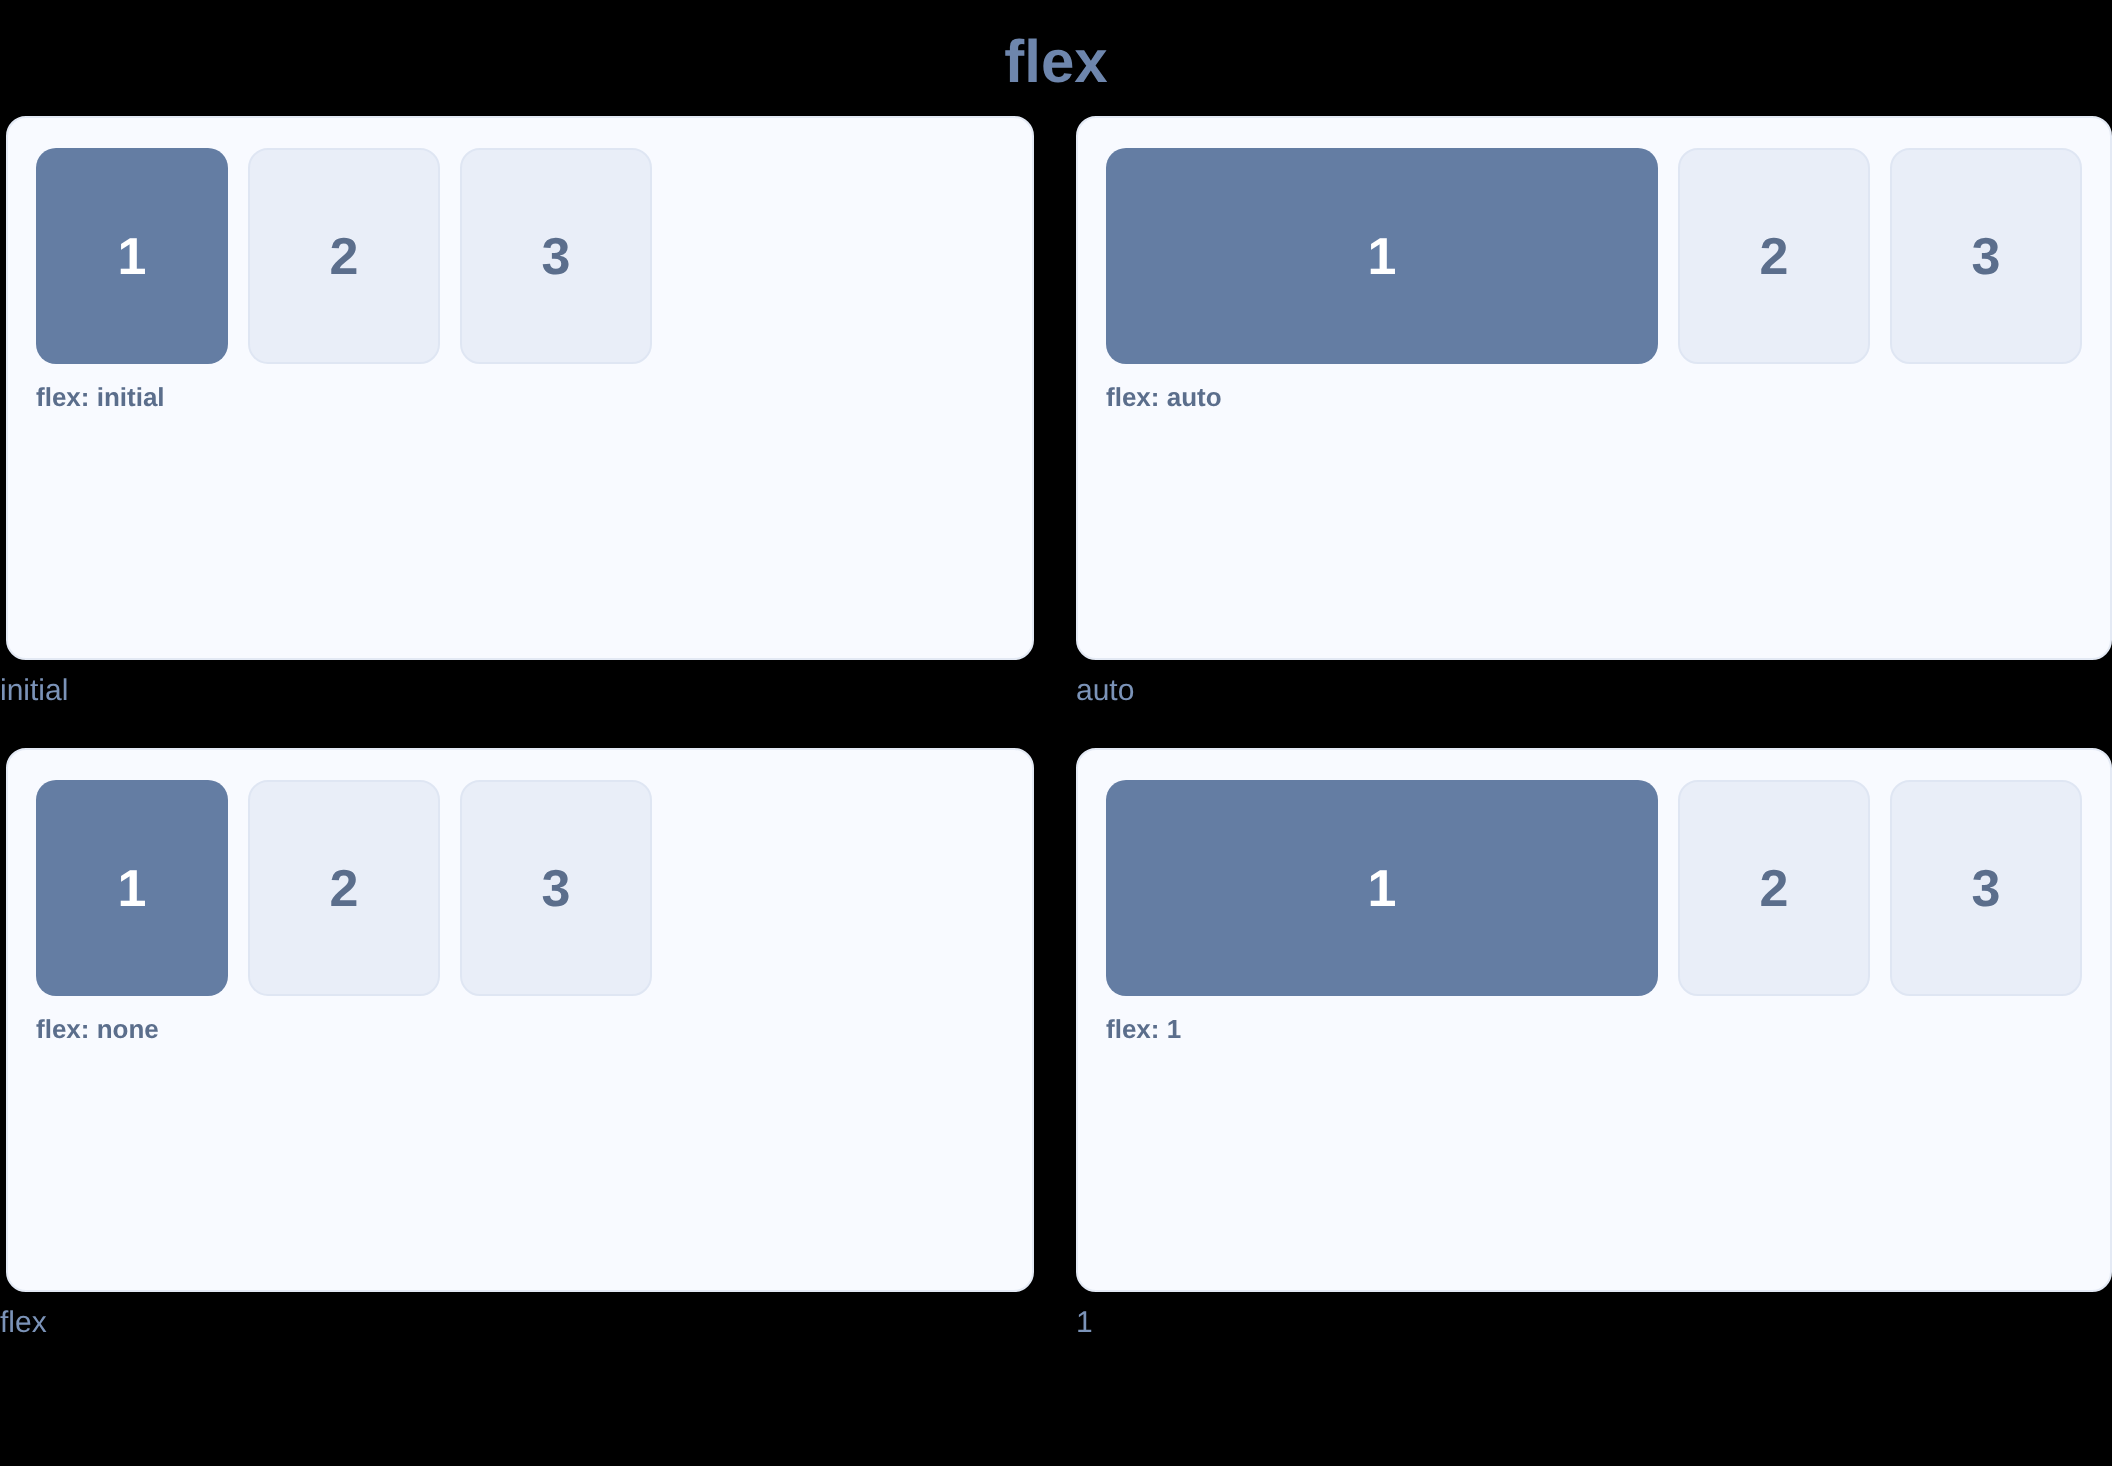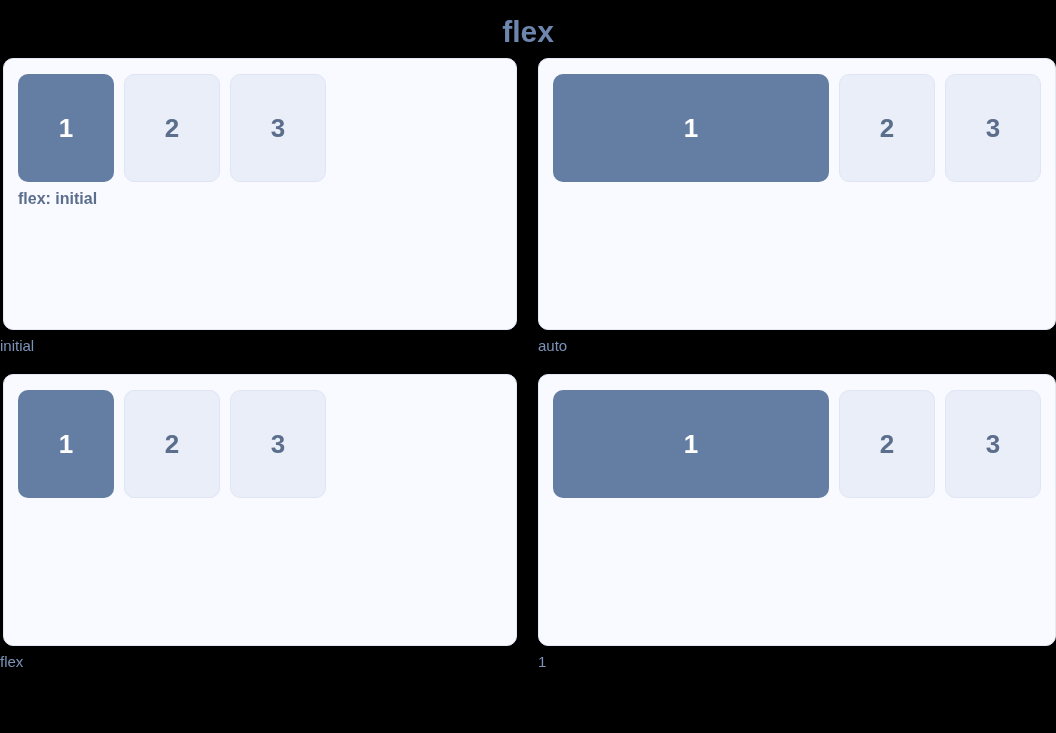--- a/index.html
+++ b/index.html
@@ -97,21 +97,21 @@
   
   .variant-initial .box-1 { width: 96px; }
   .variant-none    .box-1 { width: 96px; }
   .variant-auto    .box-1 { flex: 1 1 auto; width: auto; }
   .variant-one     .box-1 { flex: 1 1 0%;  width: auto; }
 
   .box-2, .box-3 { width: 96px; }
 
   .demo-caption {
     margin-top: 9px;
-    font-size: 16px;
+    font-size: 13px;
     font-weight: bold;
     color: #5b6e8c;
     line-height: 16px;
   }
 
   .demo-label {
     position: absolute;
     left: -3px;
     bottom: -25px;
     font-size: 15px;
@@ -150,40 +150,43 @@
       <div class="demo-label">initial</div>
     </div>
 
     <div class="demo-cell top col-right">
       <div class="demo-panel variant-auto">
         <div class="flex-row">
           <div class="flex-box primary box-1">1</div>
           <div class="flex-box secondary box-2">2</div>
           <div class="flex-box secondary box-3">3</div>
         </div>
+        <div class="demo-caption">flex: auto</div>
       </div>
       <div class="demo-label">auto</div>
     </div>
 
     <div class="demo-cell bottom col-left">
       <div class="demo-panel variant-none">
         <div class="flex-row">
           <div class="flex-box primary box-1">1</div>
           <div class="flex-box secondary box-2">2</div>
           <div class="flex-box secondary box-3">3</div>
         </div>
+        <div class="demo-caption">flex: none</div>
       </div>
       <div class="demo-label">flex</div>
     </div>
 
     <div class="demo-cell bottom col-right">
       <div class="demo-panel variant-one">
         <div class="flex-row">
           <div class="flex-box primary box-1">1</div>
           <div class="flex-box secondary box-2">2</div>
           <div class="flex-box secondary box-3">3</div>
         </div>
+        <div class="demo-caption">flex: 1</div>
       </div>
       <div class="demo-label">1</div>
     </div>
 
   </div>
 </div>
 
 </body></html>

